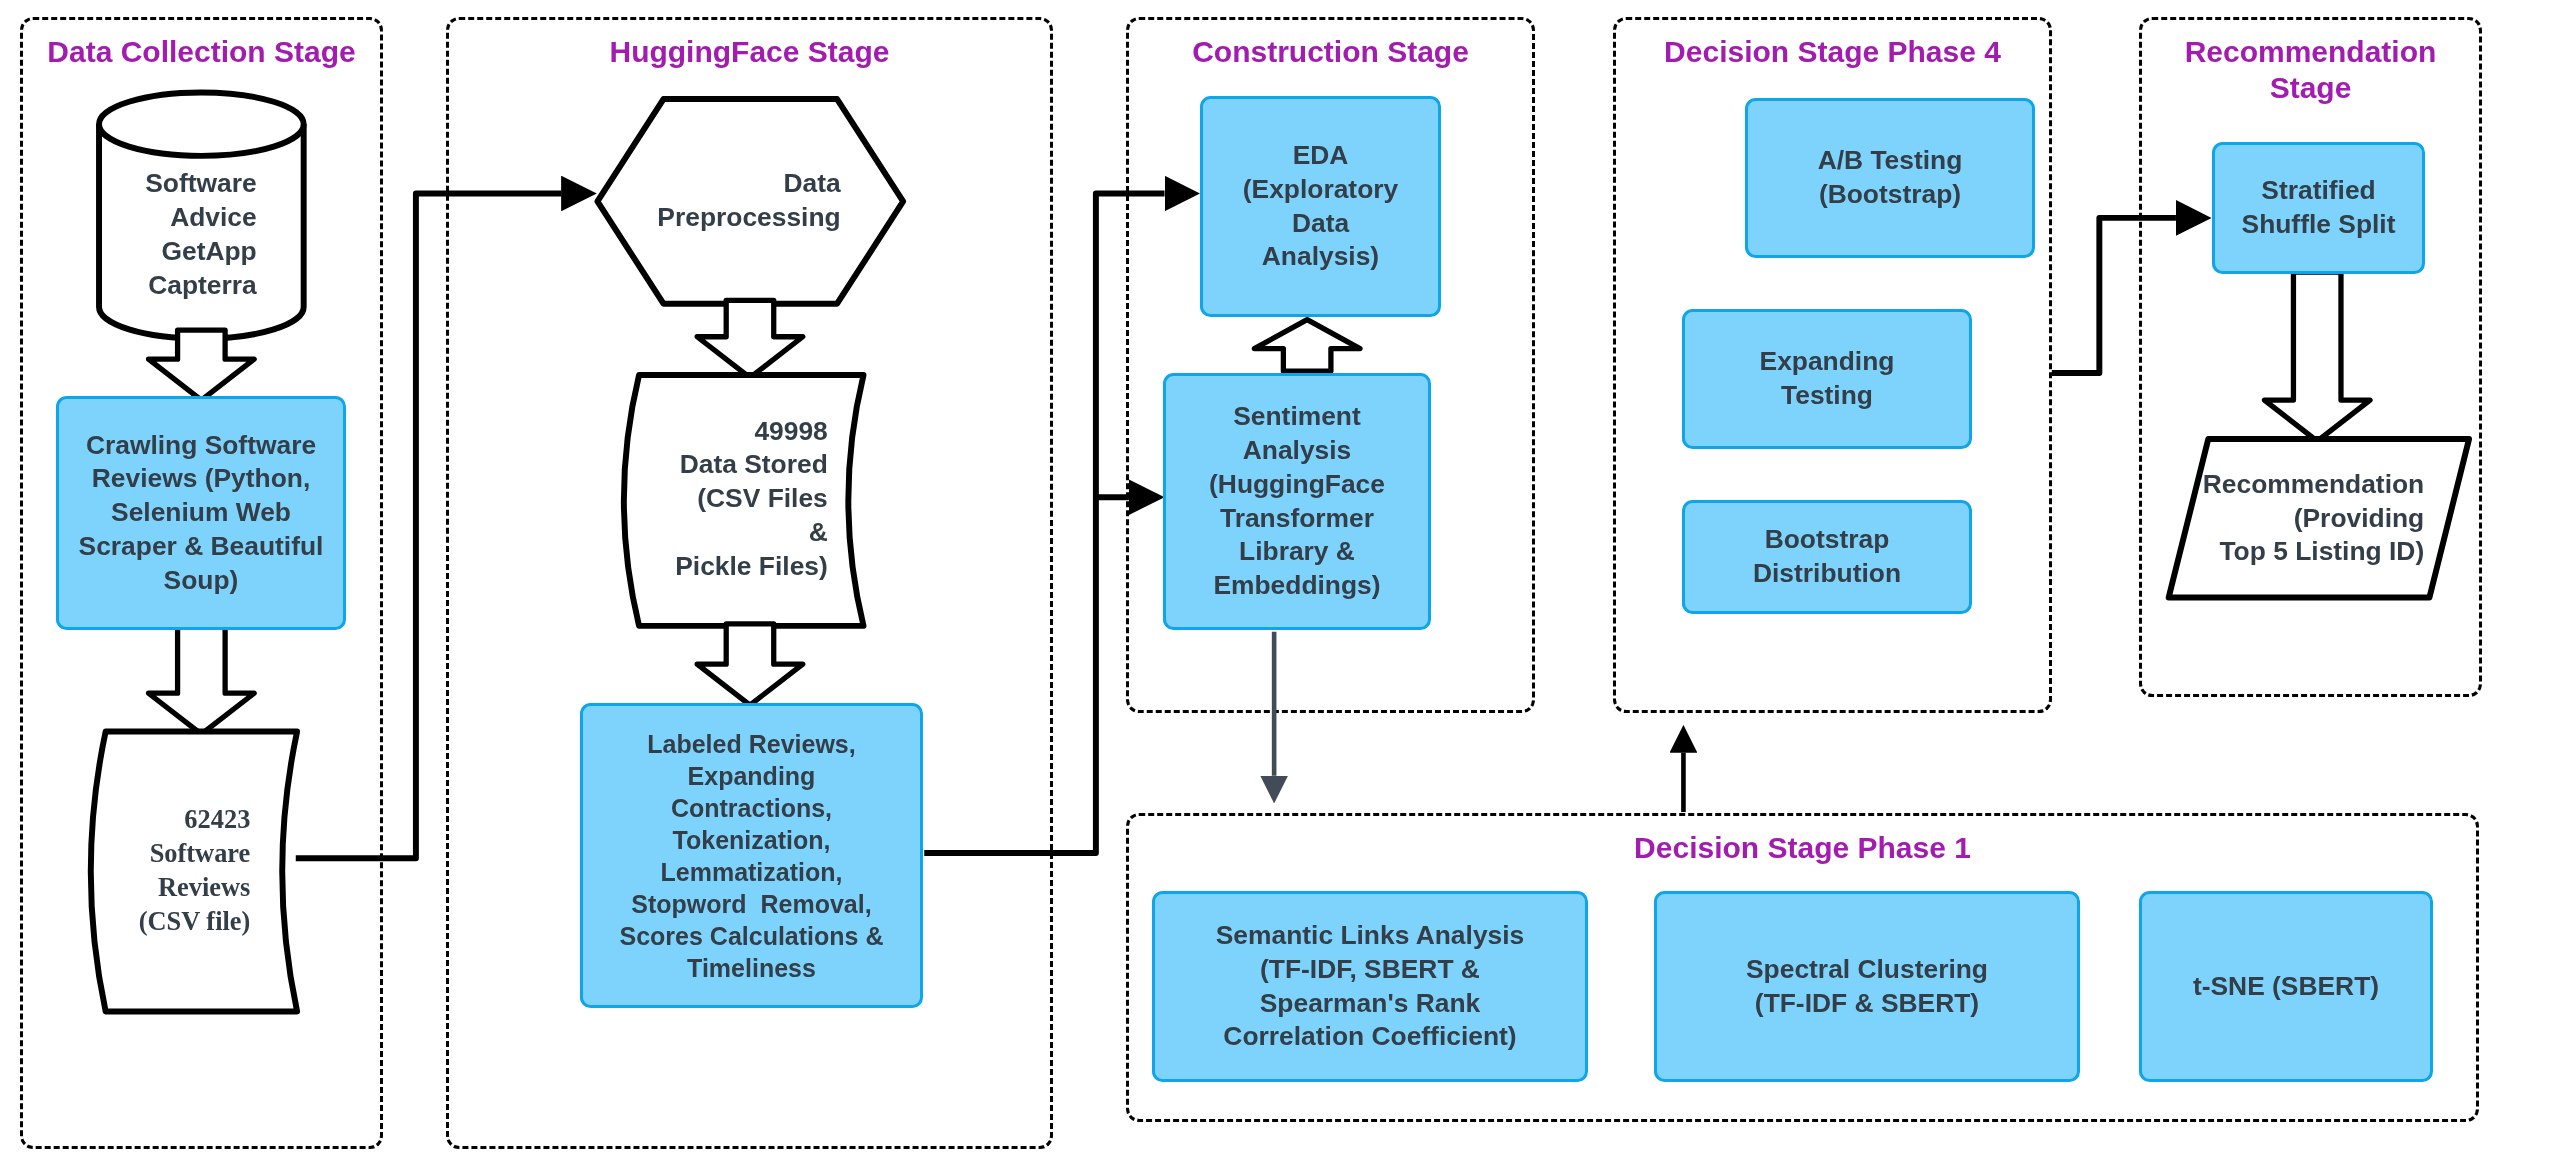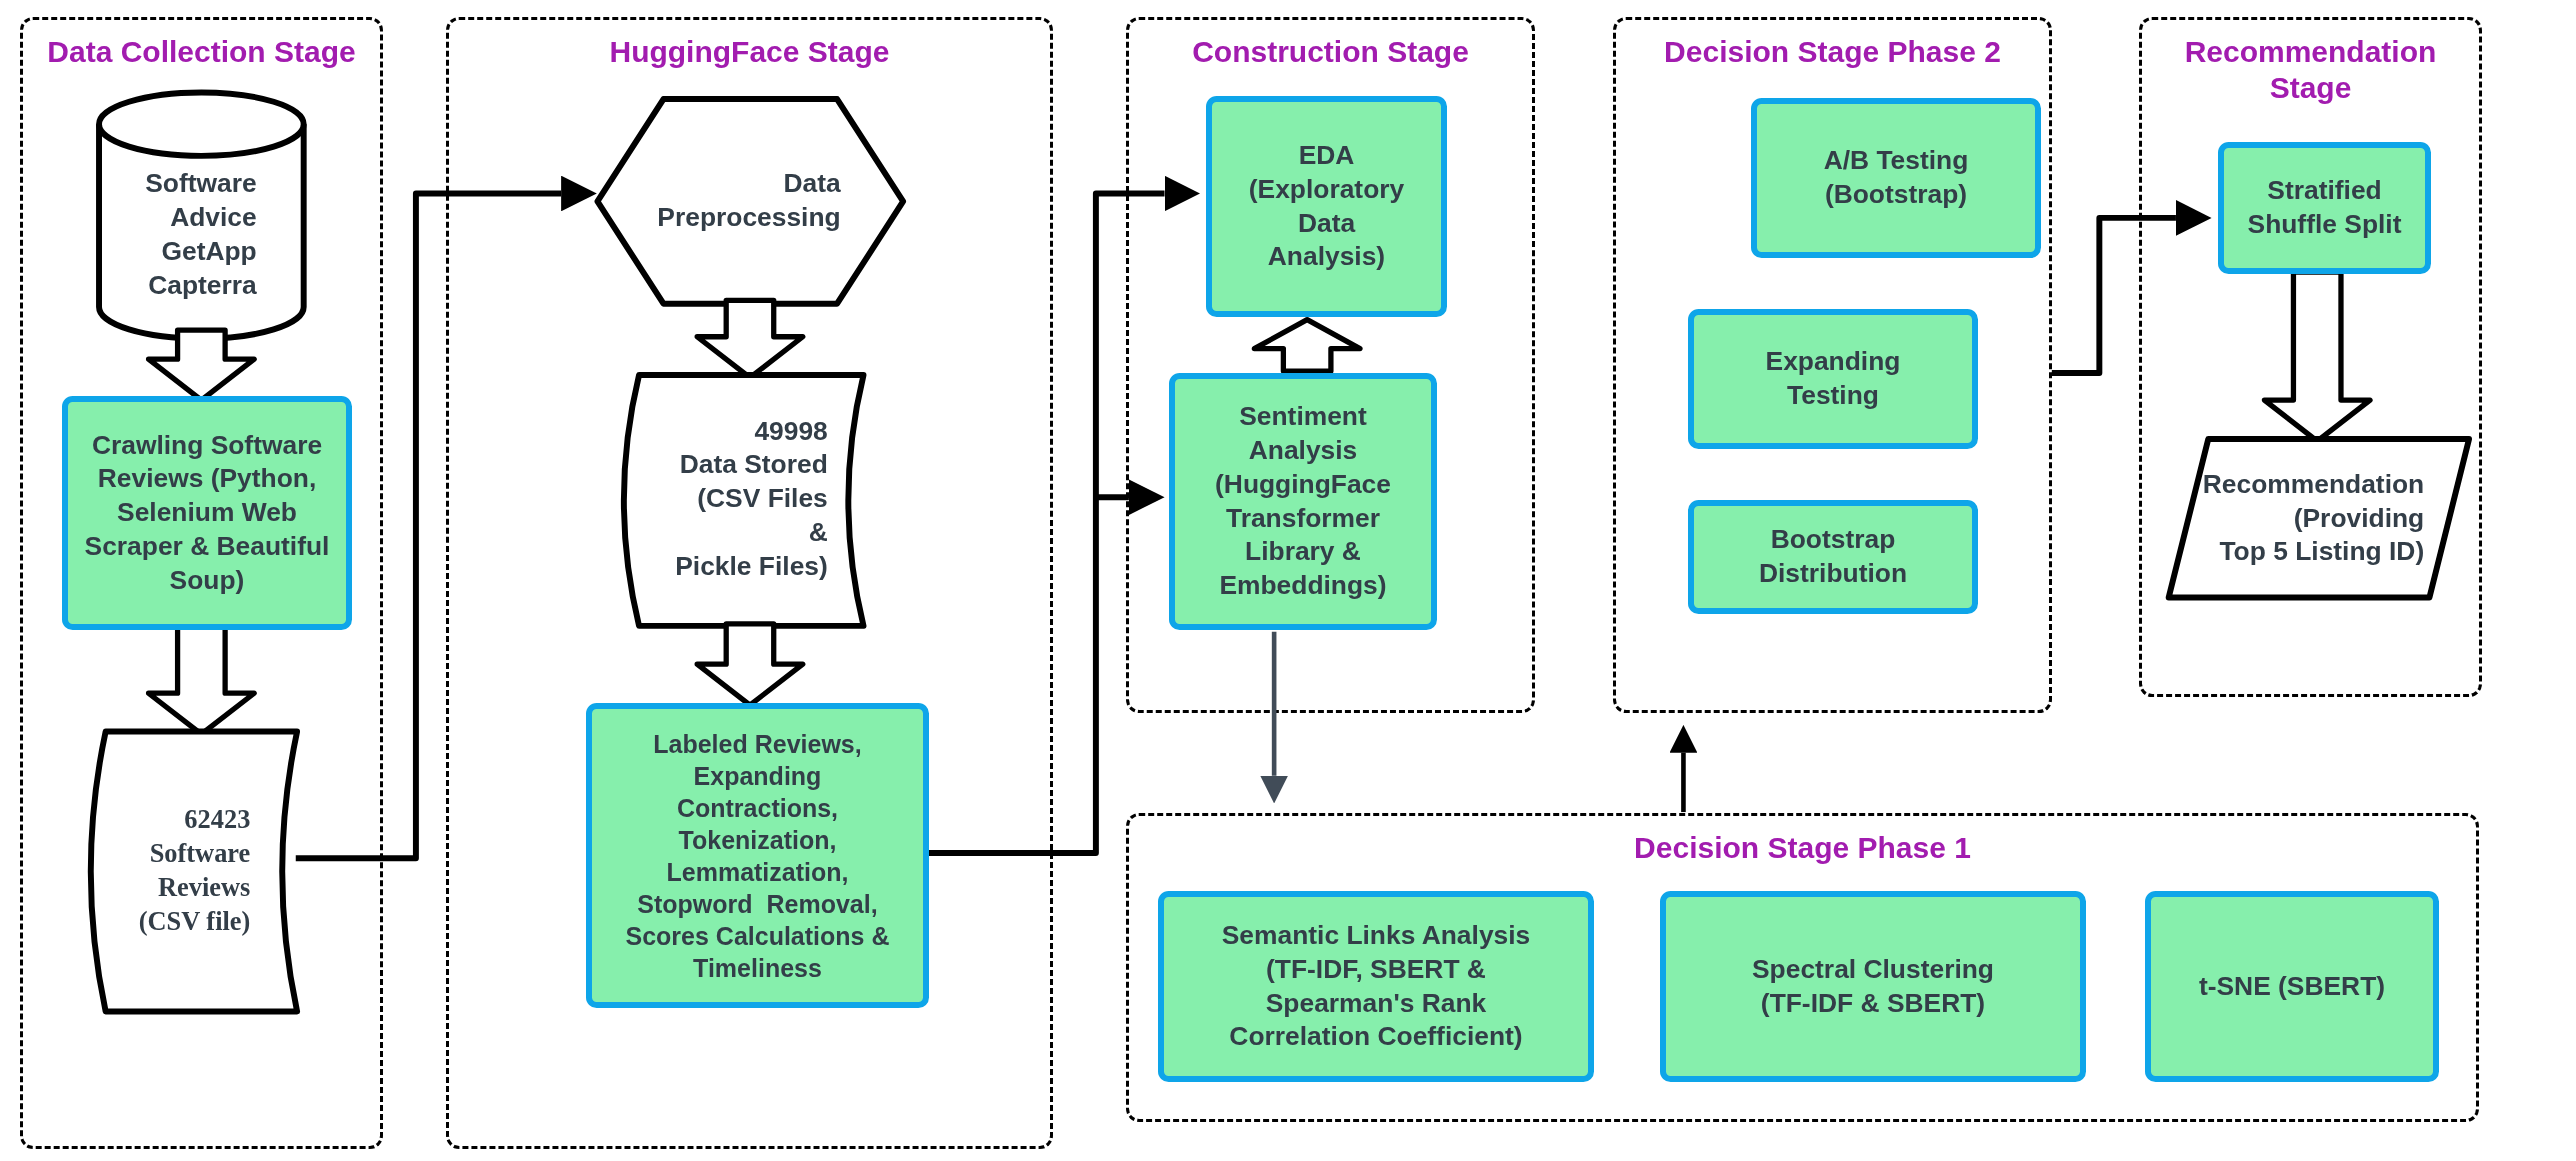--- a/index.html
+++ b/index.html
@@ -22,32 +22,31 @@
     position:absolute;
     text-align:center;
     font-weight:bold;
     font-size:30px;
     line-height:1.2;
     white-space:pre-wrap;
     color:#a21caf;
   }
   .node{
     position:absolute;
-    border:6px solid #0ea5e9;
+    border:3px solid #0ea5e9;
     border-radius:10.6px;
     box-sizing:border-box;
-    background:#86efac;
+    background:#7dd3fc;
     display:flex;align-items:center;justify-content:center;
     text-align:center;
     font-weight:bold;
     font-size:26.4px;
     line-height:1.28;
     white-space:pre-wrap;
     z-index:3;
-    margin-left:6px;
   }
   .shape-label{
     position:absolute;
     display:flex;align-items:center;justify-content:center;
     text-align:right;
     font-weight:bold;
     font-size:26.4px;
     line-height:1.28;
     white-space:pre-wrap;
     z-index:3;
@@ -64,21 +63,21 @@
   <div class="stage" style="left:20px;top:16.5px;width:363px;height:1132px;"></div>
   <div class="stage" style="left:446px;top:16.5px;width:607px;height:1132px;"></div>
   <div class="stage" style="left:1126px;top:16.5px;width:409px;height:696px;"></div>
   <div class="stage" style="left:1613px;top:16.5px;width:439px;height:696px;"></div>
   <div class="stage" style="left:2139px;top:16.5px;width:343px;height:680px;"></div>
   <div class="stage" style="left:1126px;top:813px;width:1353px;height:309px;"></div>
 
   <div class="stage-title" style="left:20px;top:34px;width:363px;">Data Collection Stage</div>
   <div class="stage-title" style="left:446px;top:34px;width:607px;">HuggingFace Stage</div>
   <div class="stage-title" style="left:1126px;top:34px;width:409px;">Construction Stage</div>
-  <div class="stage-title" style="left:1613px;top:34px;width:439px;">Decision Stage Phase 2</div>
+  <div class="stage-title" style="left:1613px;top:34px;width:439px;">Decision Stage Phase 4</div>
   <div class="stage-title" style="left:2139px;top:34px;width:343px;">Recommendation
 Stage</div>
   <div class="stage-title" style="left:1126px;top:830px;width:1353px;">Decision Stage Phase 1</div>
 
   <svg class="layer" width="2576" height="1162" viewBox="0 0 3902 1760">
     <defs>
       <marker id="ah-black" markerWidth="6" markerHeight="6" refX="0" refY="3" orient="auto">
         <path d="M0,0 L6,3 L0,6 Z" fill="#000"></path>
       </marker>
       <marker id="ah-slate" markerWidth="6" markerHeight="6" refX="0" refY="3" orient="auto">

